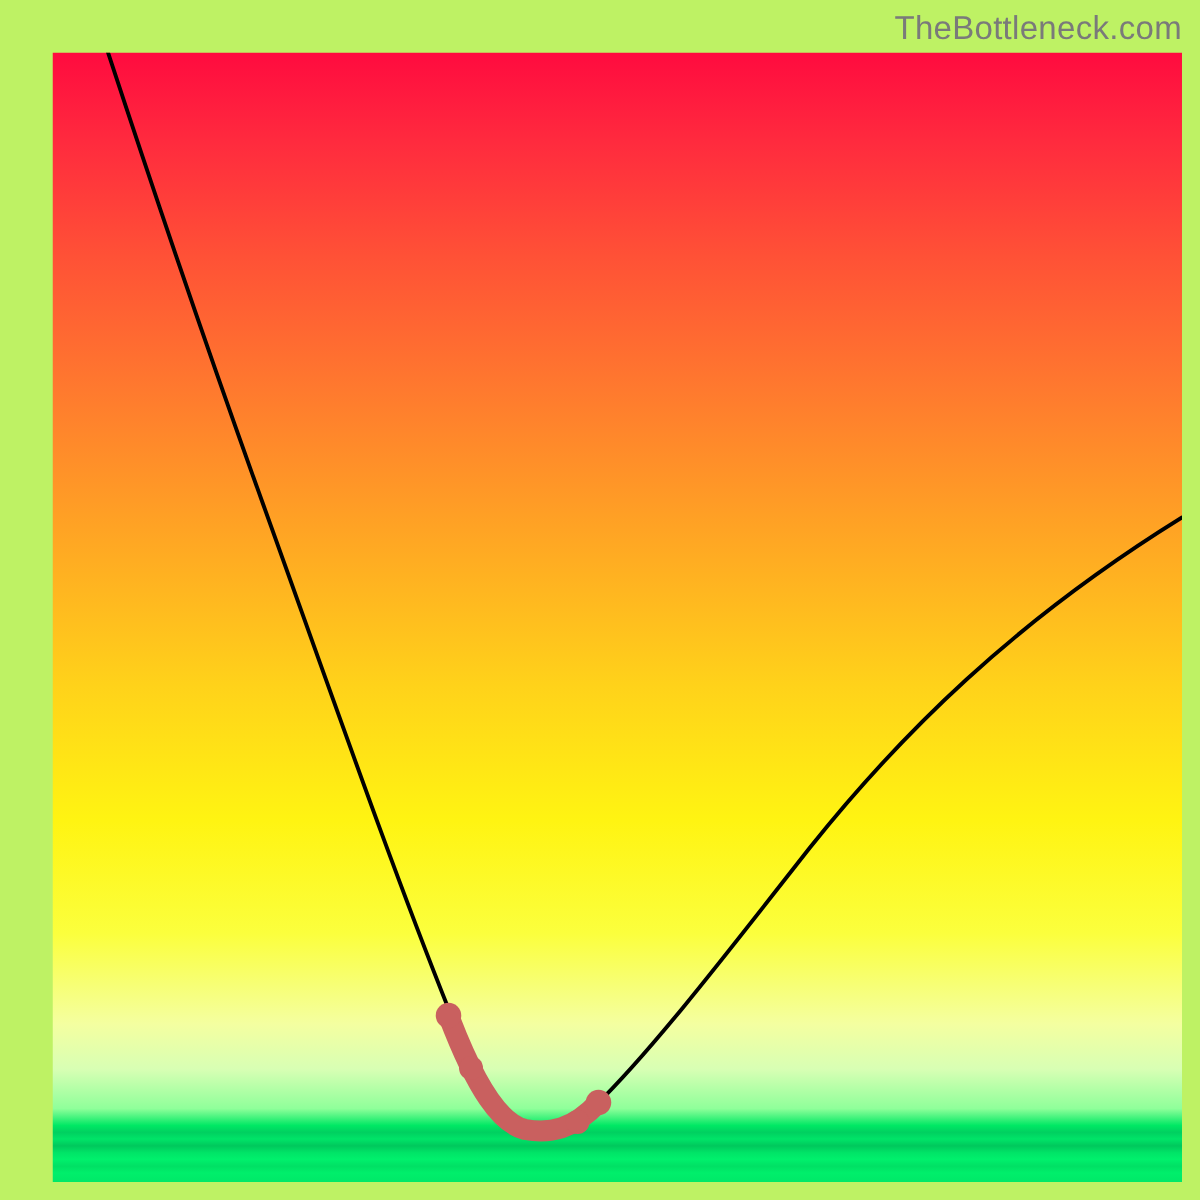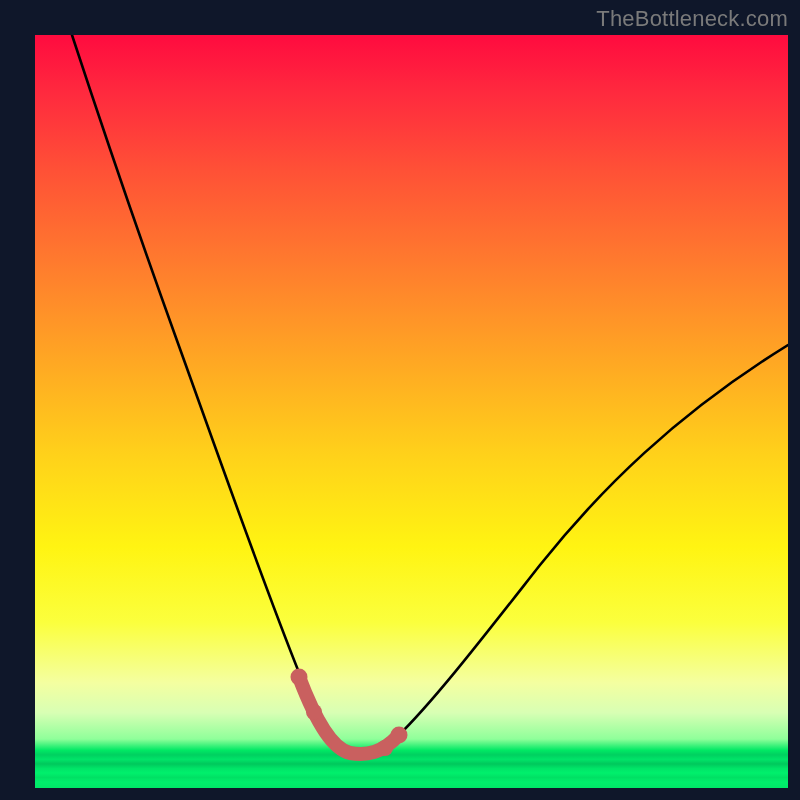--- a/index.html
+++ b/index.html
@@ -8,21 +8,21 @@
     width: 800px;
     height: 800px;
     background: #000;
     overflow: hidden;
     font-family: Arial, Helvetica, sans-serif;
   }
   .stage {
     position: relative;
     width: 800px;
     height: 800px;
-    background: #0f172a;
+    background: #bef264;
   }
   .plot {
     position: absolute;
     left: 35px;
     top: 35px;
     width: 753px;
     height: 753px;
     overflow: hidden;
   }
   .gradient {

